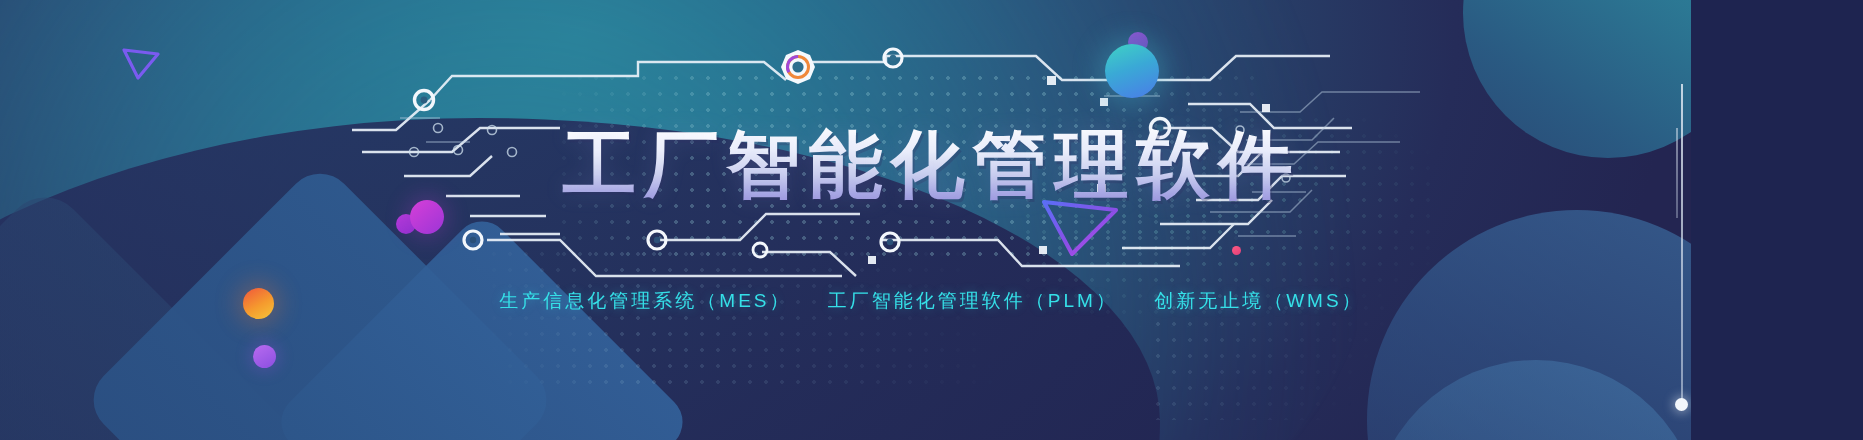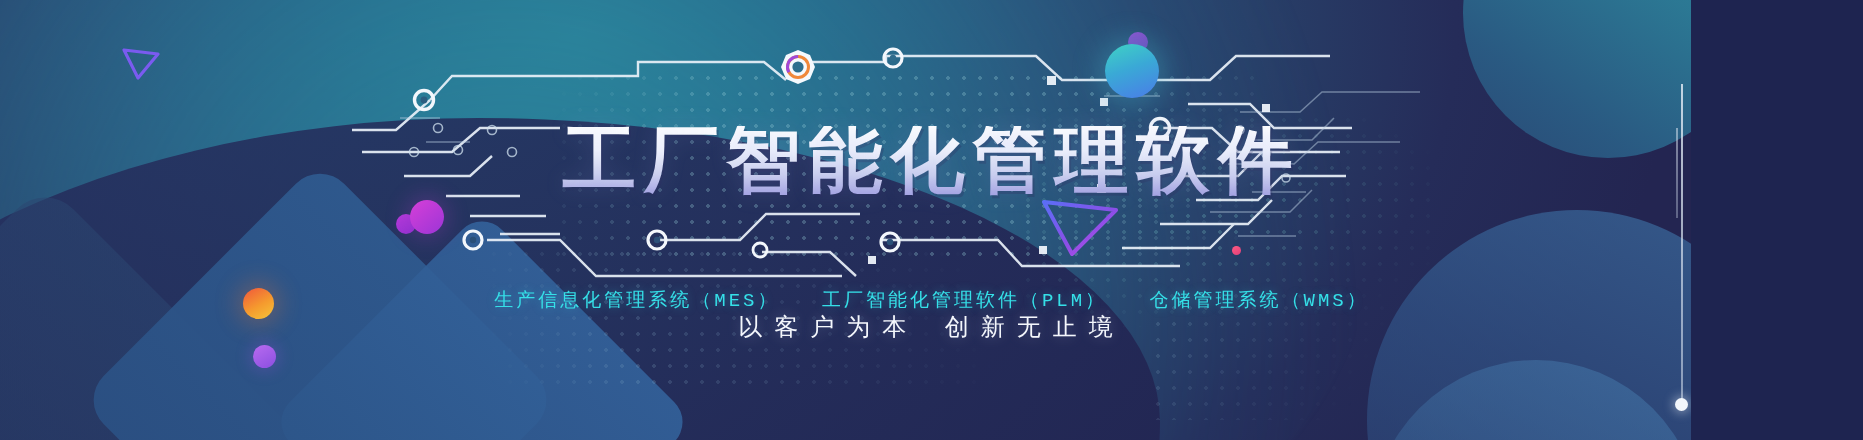--- a/index.html
+++ b/index.html
@@ -5,21 +5,21 @@
   html, body {
     margin: 0;
     padding: 0;
     background: #1e2450;
   }
   #banner {
     position: relative;
     width: 1691px;
     height: 440px;
     overflow: hidden;
-    font-family: Liberation Mono, monospace;
+    font-family: Liberation Sans, sans-serif;
     background: radial-gradient(ellipse 1100px 700px at 34% 8%, #2a7f96 0%, #276d8c 18%, #2a5279 42%, #283f68 62%, #252c59 80%, #232551 100%);
   }
 
   
   .bg-shape { position: absolute; pointer-events: none; }
 
   .teal-sweep {
     left: -120px; top: -280px;
     width: 1500px; height: 980px;
     border-radius: 50%;
@@ -322,19 +322,18 @@
   <div class="vline l1"></div>
   <div class="vline l2"></div>
   <div class="vdot"></div>
 
   <div class="content">
     <div class="main-title">工厂智能化管理软件</div>
 
     <div class="subtitle">
       <span class="seg">生产信息化管理系统（MES）</span>
       <span class="seg">工厂智能化管理软件（PLM）</span>
-      <span class="seg">仓储管理系统（WMS）</span>
+      <span class="seg">创新无止境（WMS）</span>
     </div>
 
-    <div class="tagline">以客户为本 创新无止境</div>
   </div>
 
 </div>
 
 </body></html>

